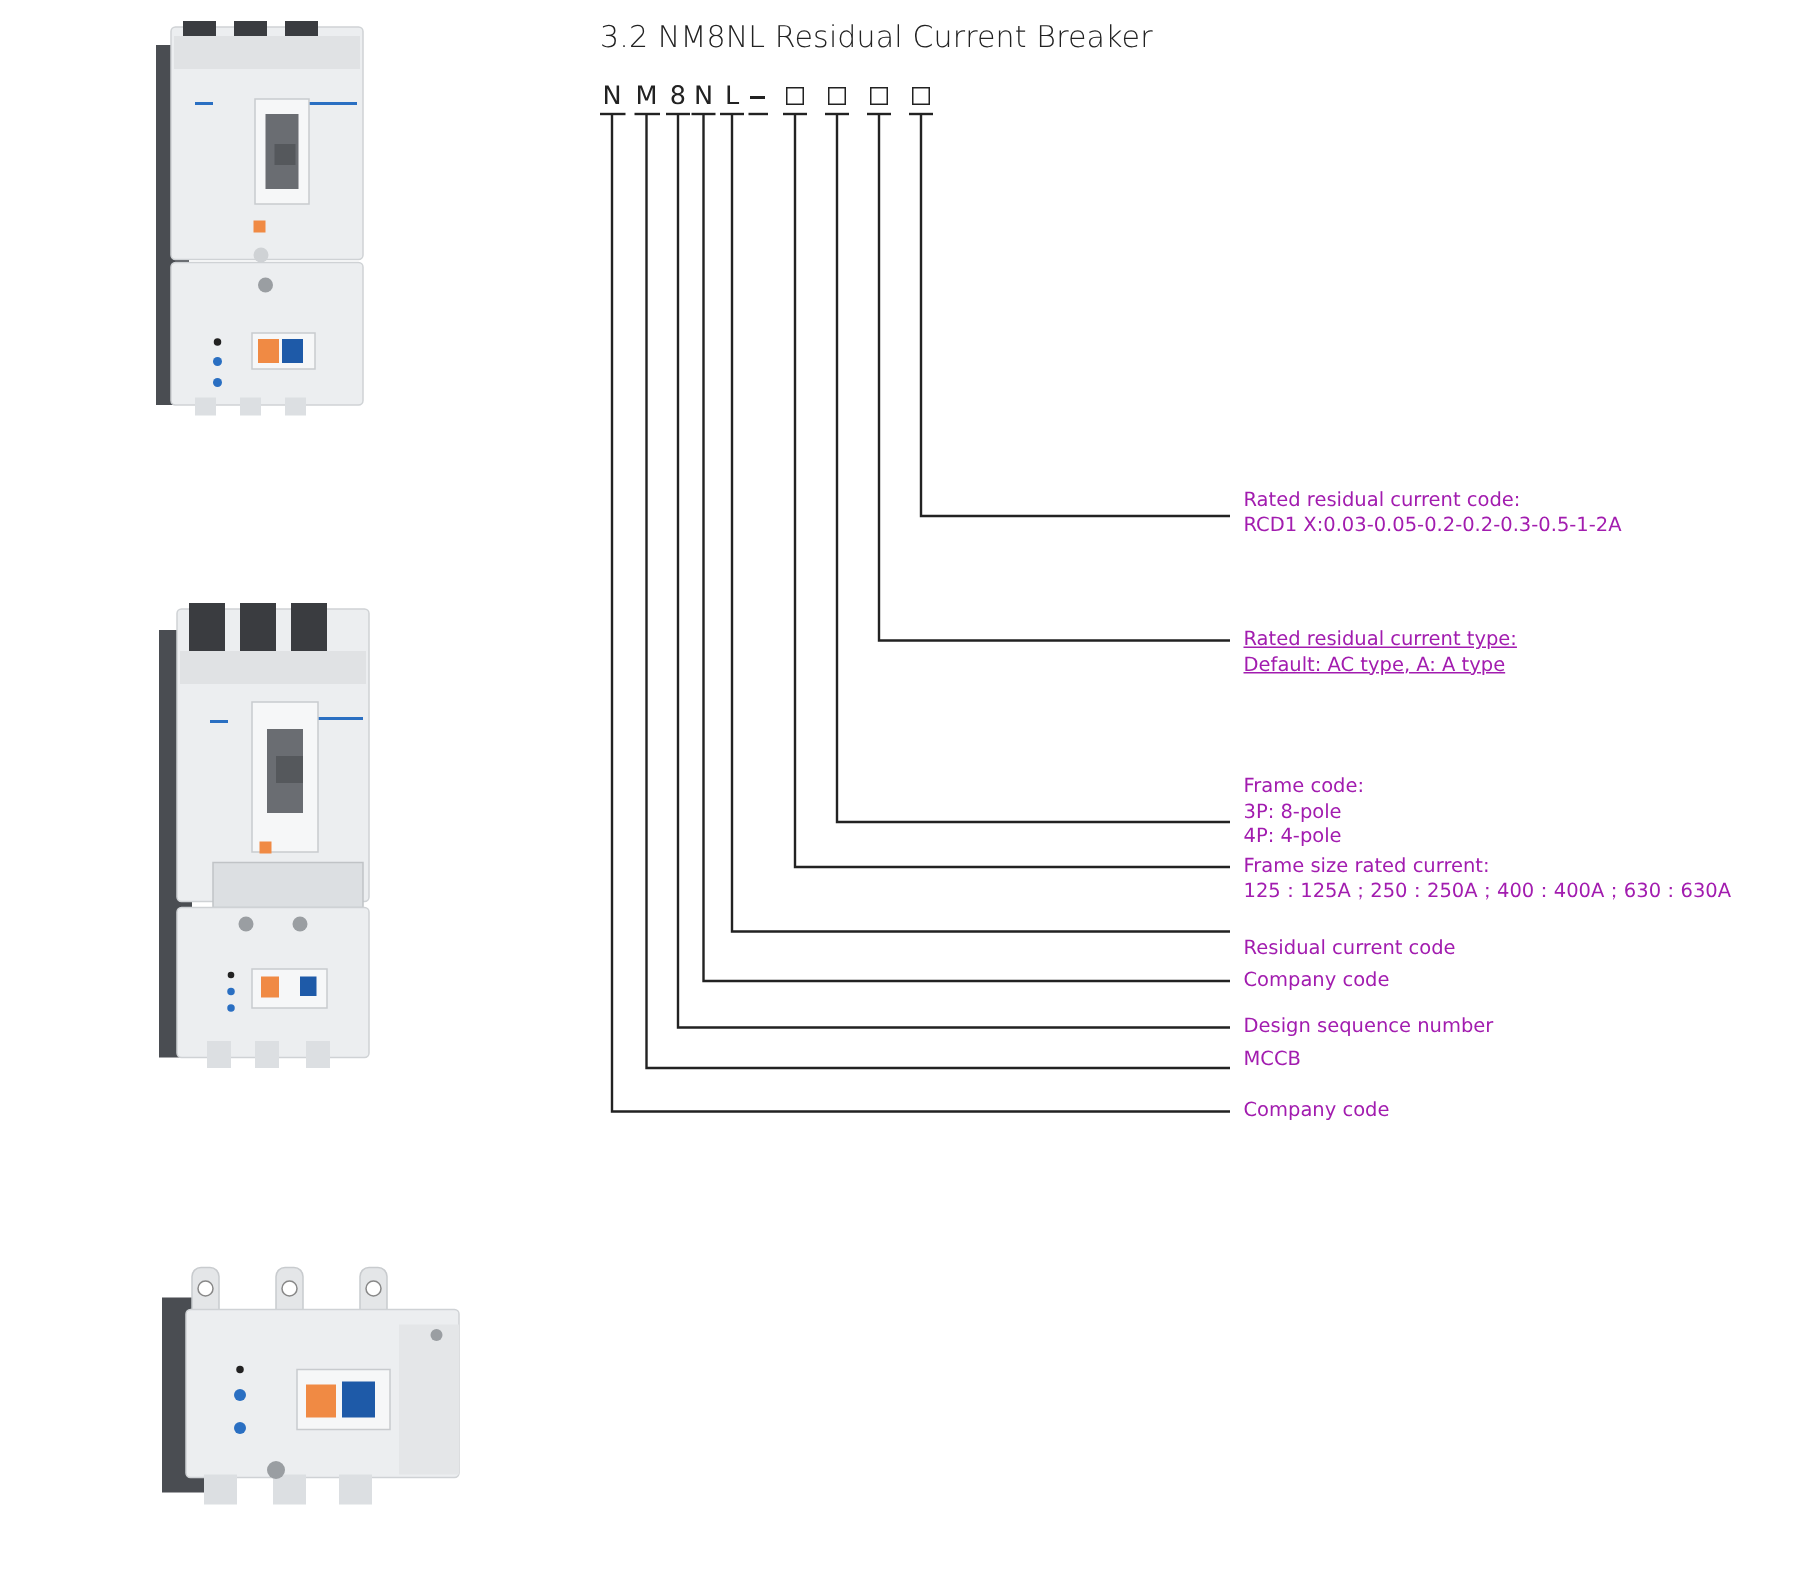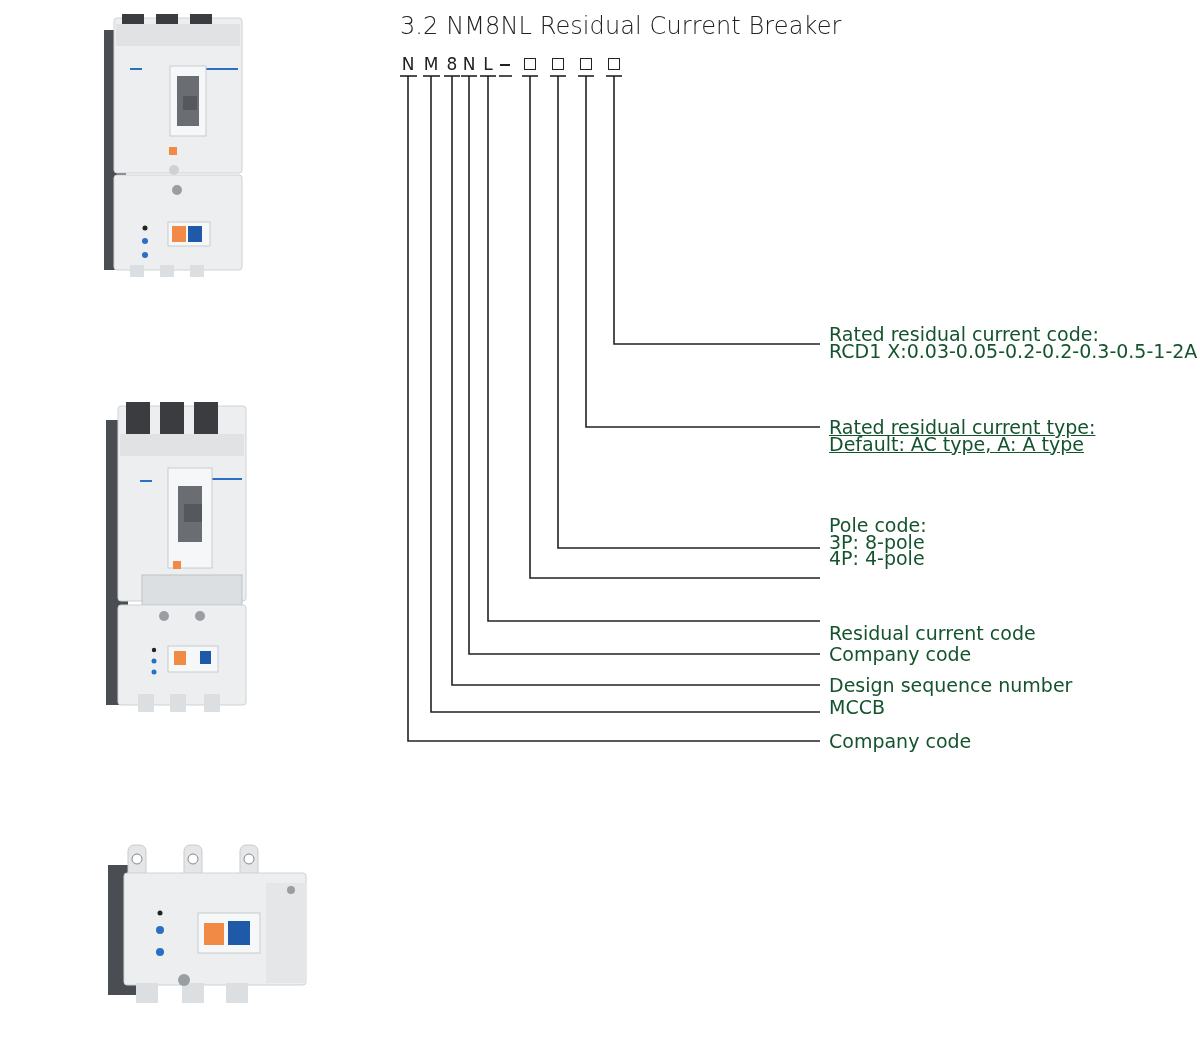--- a/index.html
+++ b/index.html
@@ -1,22 +1,22 @@
 <!DOCTYPE html>
 <html><head>
 <meta charset="utf-8">
 <style>
   html, body { margin:0; padding:0; background:#ffffff; }
   body { width:1200px; height:1064px; position:relative; overflow:hidden; font-family:"DejaVu Sans", sans-serif; color:#222; }
-  .title { position:absolute; left:400px; top:12px; font-size:24px; color:#222; letter-spacing:0.1px; font-weight:300; }
+  .title { position:absolute; left:400px; top:12px; font-size:20px; color:#222; letter-spacing:0.1px; font-weight:300; }
   .code-char { position:absolute; top:54px; font-size:17px; color:#222; font-family:"DejaVu Sans", sans-serif; text-align:center; width:18px; }
   .code-box { position:absolute; top:58px; width:12px; height:12px; border:1.4px solid #222; box-sizing:border-box; }
   .code-dash { position:absolute; top:64px; width:10px; height:2px; background:#222; }
   svg.lines { position:absolute; left:0; top:0; }
-  .label { position:absolute; left:829px; font-size:19px; line-height:16.5px; color:#14532d; white-space:nowrap; }
+  .label { position:absolute; left:829px; font-size:13px; line-height:16.5px; color:#a21caf; white-space:nowrap; }
   .product { position:absolute; }
 </style>
 </head>
 <body>
 
 <div class="title">3.2 NM8NL Residual Current Breaker</div>
 
 <div class="code-char" style="left:399px;">N</div>
 <div class="code-char" style="left:422px;">M</div>
 <div class="code-char" style="left:443px;">8</div>
@@ -55,25 +55,27 @@
 
 <div class="label" style="top:326px;">
   <div>Rated residual current code:</div>
   <div>RCD1 X:0.03-0.05-0.2-0.2-0.3-0.5-1-2A</div>
 </div>
 <div class="label" style="top:419px;text-decoration:underline;">
   <div>Rated residual current type:</div>
   <div>Default: AC type, A: A type</div>
 </div>
 <div class="label" style="top:517px;">
-  <div>Pole code:</div>
+  <div>Frame code:</div>
   <div>3P: 8-pole</div>
   <div>4P: 4-pole</div>
 </div>
 <div class="label" style="top:570px;">
+  <div>Frame size rated current:</div>
+  <div>125：125A；250：250A；400：400A；630：630A</div>
 </div>
 <div class="label" style="top:613px;margin-top:12px;">
   <div>Residual current code</div>
 </div>
 <div class="label" style="top:646px;">
   <div>Company code</div>
 </div>
 <div class="label" style="top:677px;">
   <div>Design sequence number</div>
 </div>

